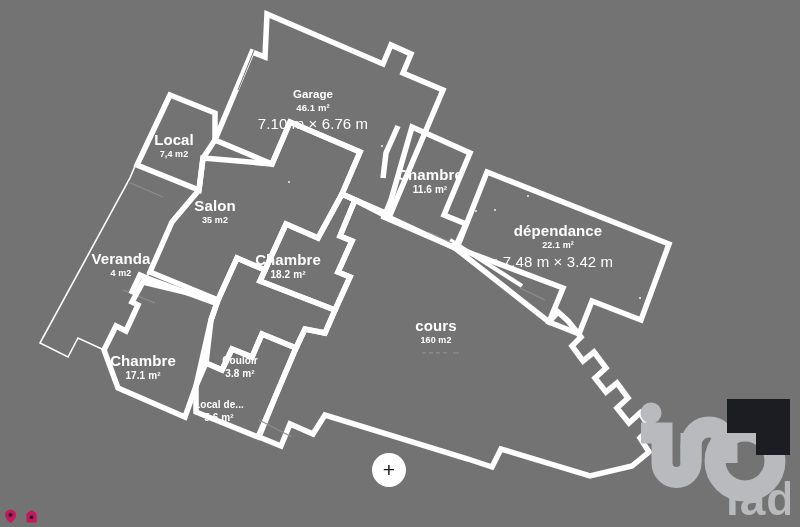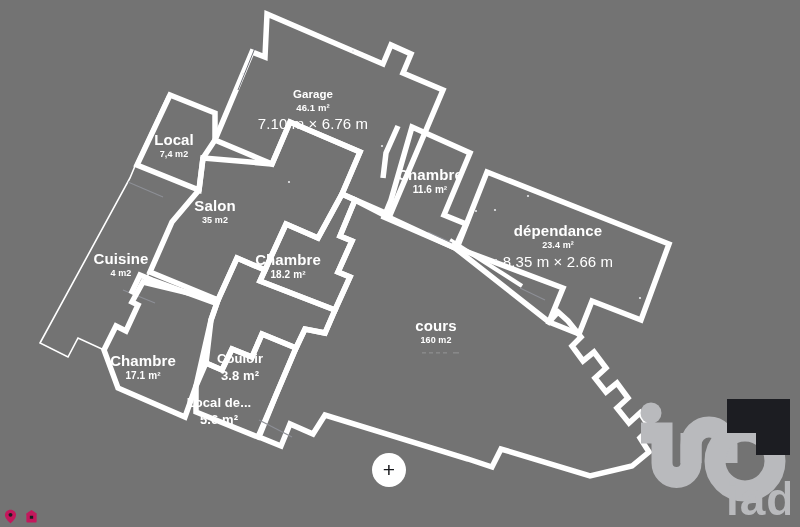--- a/index.html
+++ b/index.html
@@ -85,22 +85,22 @@
   .room-dims {
     display: block;
     font-weight: normal;
     font-size: 15px;
     letter-spacing: 0.1px;
   }
   .lbl-big .room-name { font-size: 11.5px; }
   .lbl-big .room-area { font-size: 9.5px; }
   .lbl-sm .room-name  { font-size: 15px; }
   .lbl-sm .room-area  { font-size: 10px; }
-  .lbl-xs .room-name  { font-size: 13px; }
-  .lbl-xs .room-area  { font-size: 13px; }
+  .lbl-xs .room-name  { font-size: 10px; }
+  .lbl-xs .room-area  { font-size: 10px; }
 
   #zoom-in-button {
     position: absolute;
     width: 34px;
     height: 34px;
     border-radius: 50%;
     background: #ffffff;
     left: 372px;
     top: 453px;
     cursor: pointer;
@@ -213,21 +213,21 @@
     <span class="room-name">Local</span>
     <span class="room-area">7,4 m2</span>
   </div>
 
   <div class="room-label" style="left:215px; top:211px;">
     <span class="room-name">Salon</span>
     <span class="room-area">35 m2</span>
   </div>
 
   <div class="room-label" style="left:121px; top:264px;">
-    <span class="room-name">Cuisine</span>
+    <span class="room-name">Veranda</span>
     <span class="room-area">4 m2</span>
   </div>
 
   <div class="room-label lbl-sm" style="left:288px; top:266px;">
     <span class="room-name">Chambre</span>
     <span class="room-area">18.2 m²</span>
   </div>
 
   <div class="room-label lbl-sm" style="left:143px; top:367px;">
     <span class="room-name">Chambre</span>
@@ -244,22 +244,22 @@
     <span class="room-area">5.6 m²</span>
   </div>
 
   <div class="room-label lbl-sm" style="left:430px; top:181px;">
     <span class="room-name">Chambre</span>
     <span class="room-area">11.6 m²</span>
   </div>
 
   <div class="room-label" style="left:558px; top:246px;">
     <span class="room-name">dépendance</span>
-    <span class="room-area">23.4 m²</span>
-    <span class="room-dims">8.35 m × 2.66 m</span>
+    <span class="room-area">22.1 m²</span>
+    <span class="room-dims">7.48 m × 3.42 m</span>
   </div>
 
   <div class="room-label" style="left:436px; top:331px;">
     <span class="room-name">cours</span>
     <span class="room-area">160 m2</span>
   </div>
 
   <button id="zoom-in-button" type="button">
     <span class="plus-glyph">+</span>
   </button>

